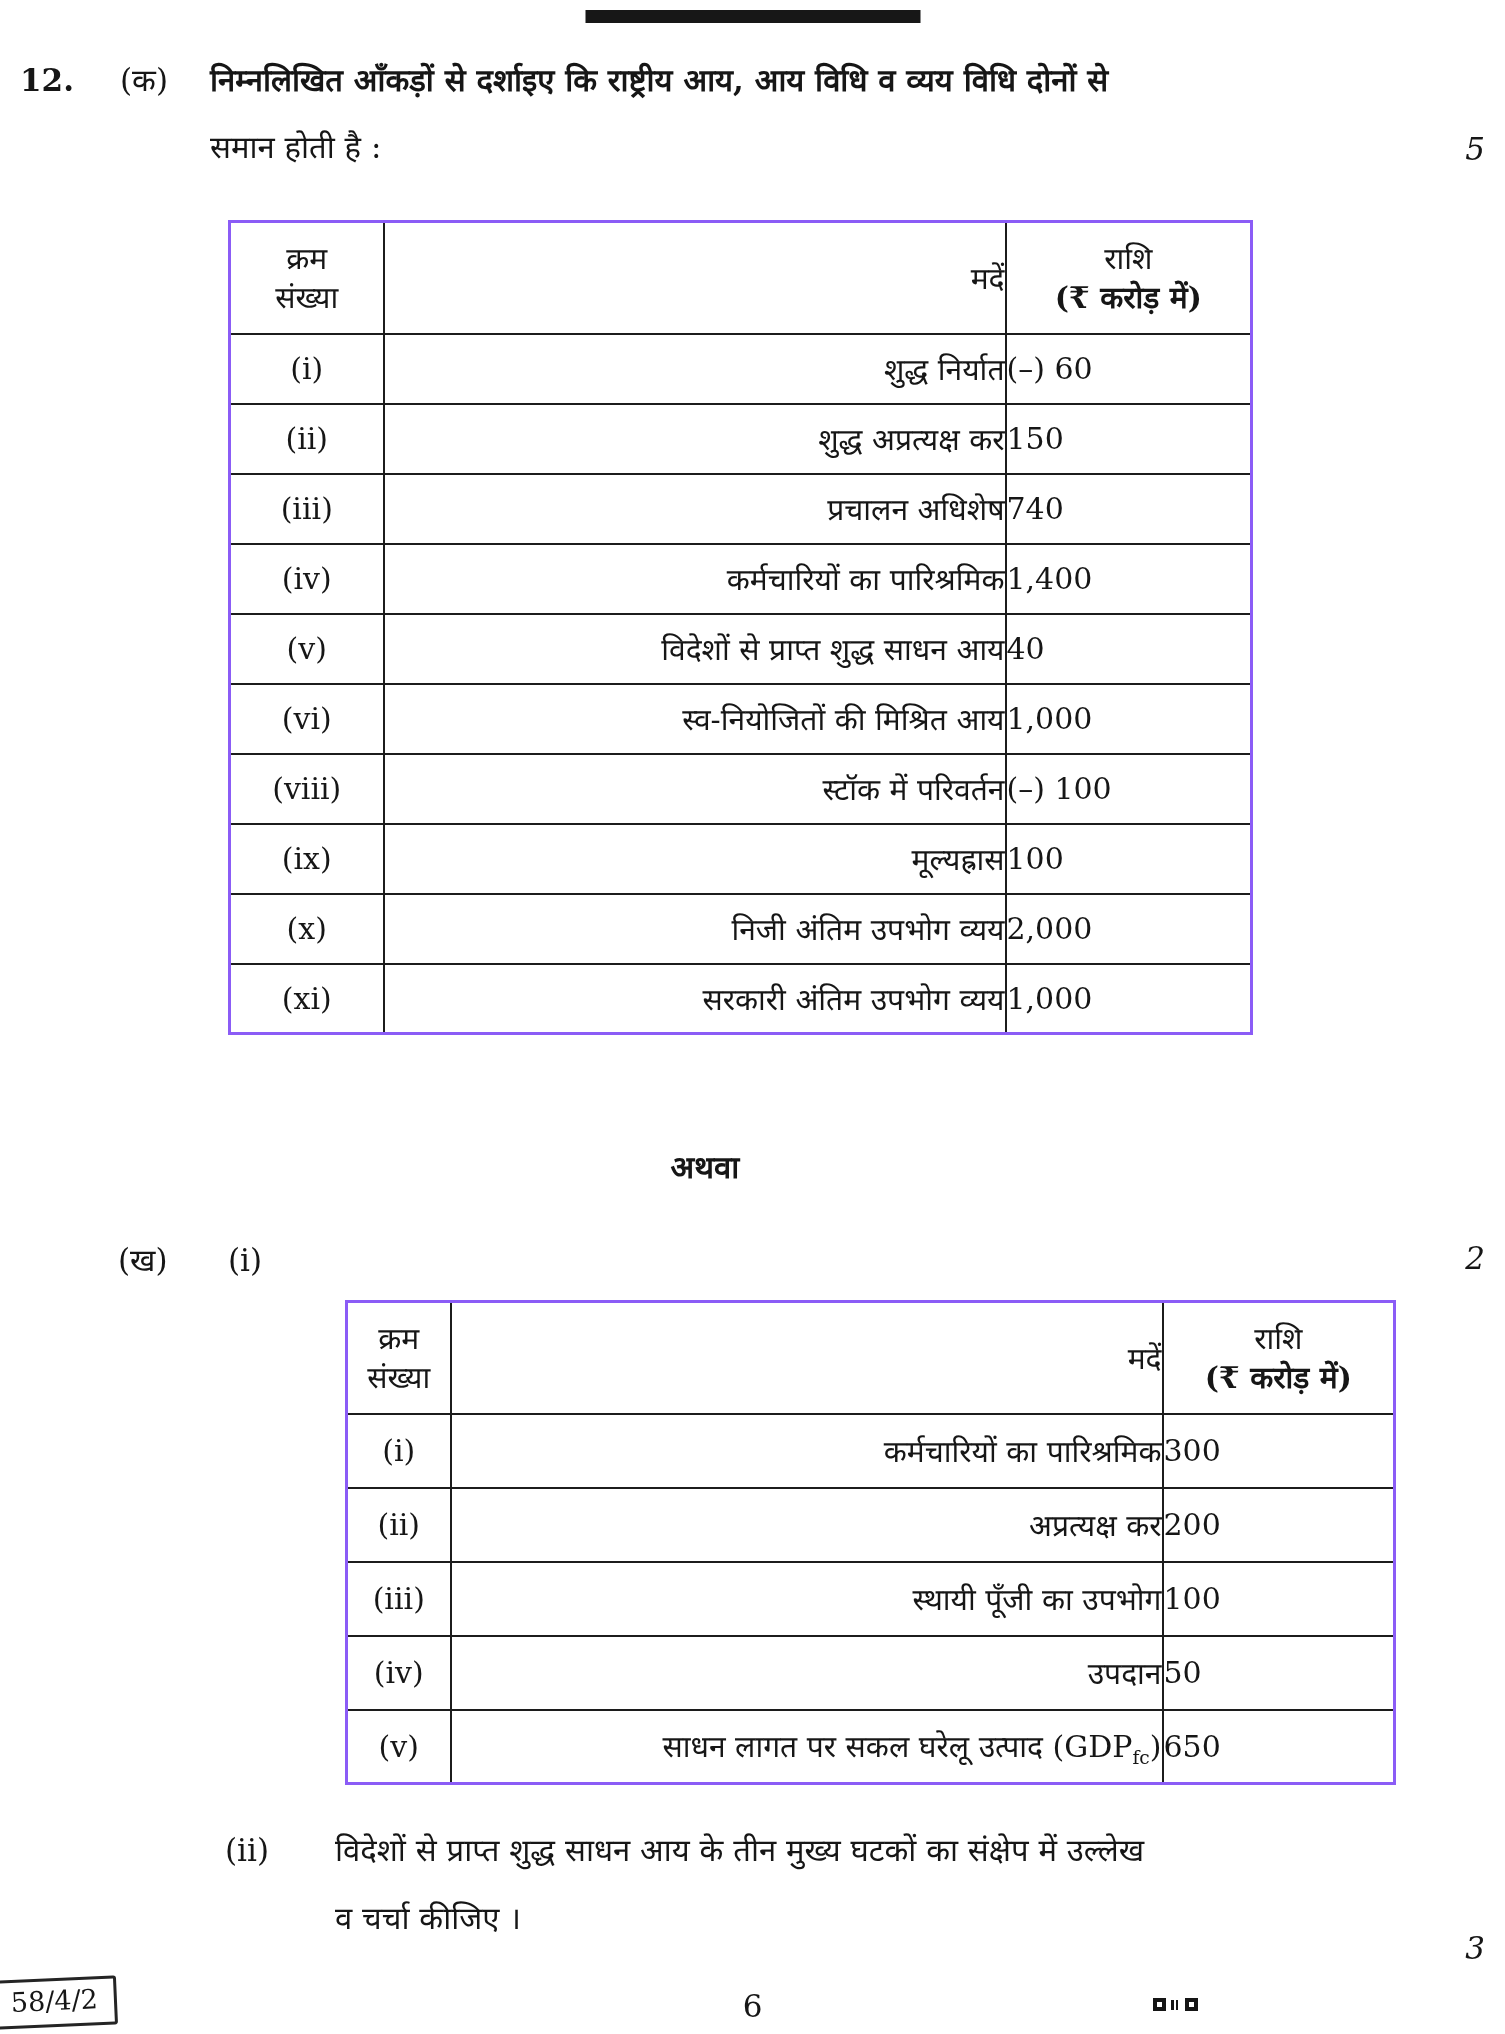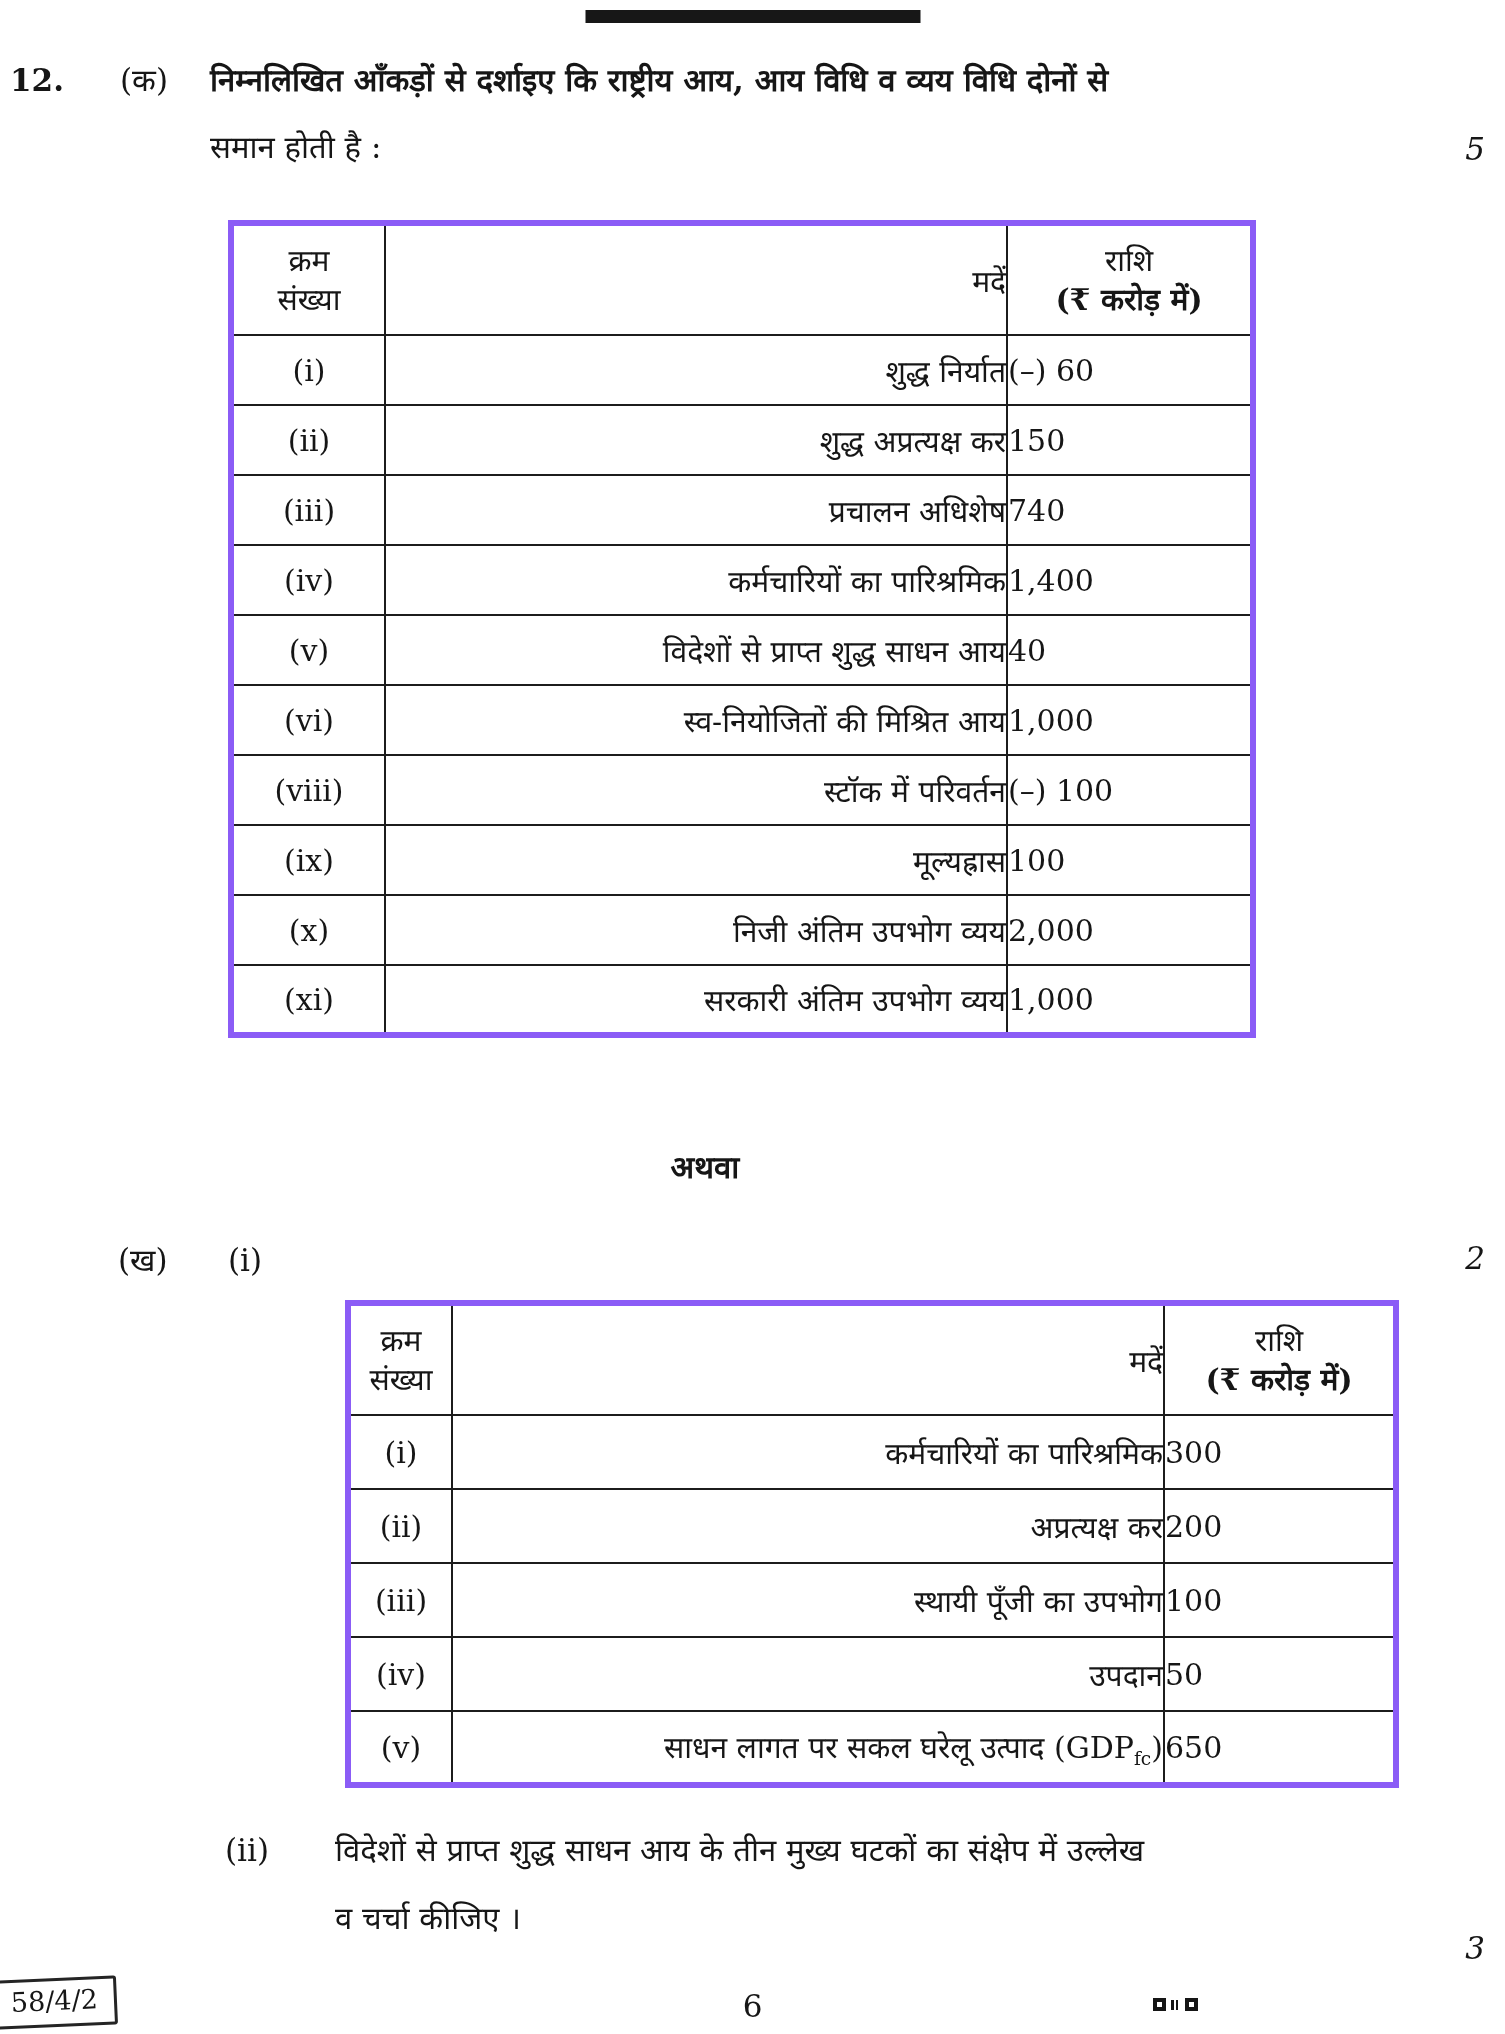--- a/index.html
+++ b/index.html
@@ -31,21 +31,21 @@
     width: 335px;
     height: 13px;
     background: #171717;
   }
   .data-table {
     position: absolute;
     border-collapse: collapse;
     table-layout: fixed;
     background: #ffffff;
     font-size: 30px;
-    border: 6px solid #8b5cf6;
+    border: 3px solid #8b5cf6;
   }
   .data-table th, .data-table td {
     border: 2.4px solid #1c1c1c;
     padding: 0;
     vertical-align: middle;
     font-weight: normal;
   }
   #table1 { left: 228px; top: 220px; width: 1022px; }
   #table1 th { height: 112px; }
   #table1 td { height: 70px; }
@@ -67,21 +67,21 @@
   sub { font-size: 0.62em; }
   .or-divider { width: 220px; text-align: center; font-family: Liberation Mono, monospace; }
 </style>
 </head>
 <body>
 
 <div class="sheet">
 
   <div class="top-rule"></div>
 
-  <span class="abs body-text bold" style="left:10px; top:60px">12.</span>
+  <span class="abs body-text bold" style="left:20px; top:60px">12.</span>
   <span class="abs body-text" style="left:120px; top:60px">(क)</span>
   <span class="abs body-text bold" style="left:210px; top:60px">निम्नलिखित आँकड़ों से दर्शाइए कि राष्ट्रीय आय, आय विधि व व्यय विधि दोनों से</span>
   <span class="abs body-text" style="left:210px; top:127px">समान होती है :</span>
   <span class="abs marks" style="right:20px; top:131px">5</span>
 
   <table class="data-table" id="table1">
     <colgroup>
         <col style="width:154px">
         <col style="width:622px">
         <col style="width:246px">

